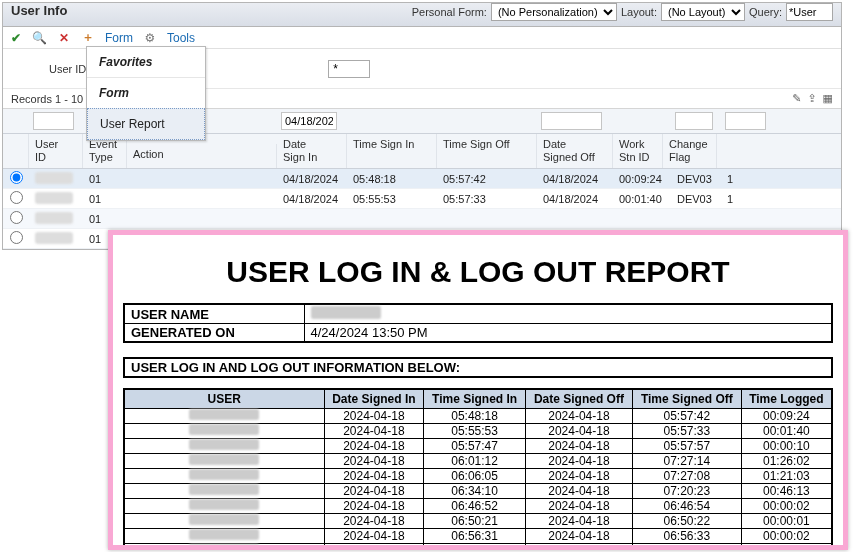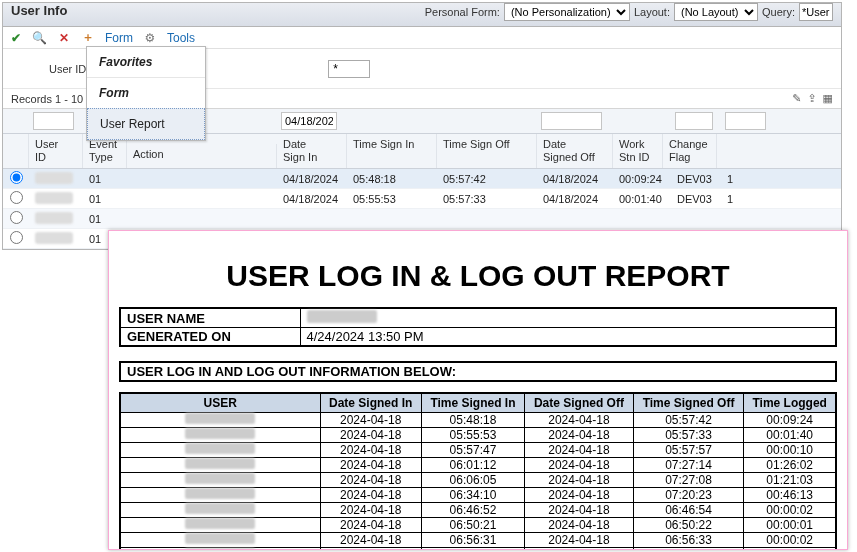--- a/index.html
+++ b/index.html
@@ -5,21 +5,21 @@
   * { box-sizing: border-box; margin: 0; padding: 0; }
   body { font-family: Arial, sans-serif; font-size: 12px; background: #fff; width: 857px; height: 552px; overflow: hidden; position: relative; }
 
   
   .window { border: 1px solid #b5b5b5; width: 840px; margin: 2px; background: #fff; }
   .titlebar { background: linear-gradient(#eaedf2,#d9dee7); height: 24px; display: flex; align-items: flex-start; padding: 0 8px; border-bottom: 1px solid #b5b5b5; }
   .titlebar .title { font-weight: bold; font-size: 13px; color: #2b2b2b; flex: 0 0 auto; }
   .titlebar .spacer { flex: 1; }
   .titlebar .rtcontrols { display: flex; align-items: center; gap: 4px; font-size: 11px; color: #333; }
   .titlebar select, .titlebar input { font-size: 11px; border: 1px solid #a7a7a7; height: 18px; padding: 0 2px; background: #fff; }
-  .titlebar .qinput { width: 34px; }
+  .titlebar .qinput { width: 47px; }
 
   .toolbar { height: 22px; display: flex; align-items: center; padding: 0 6px; gap: 10px; border-bottom: 1px solid #e0e0e0; color: #1a6bb3; font-size: 12px; position: relative; }
   .toolbar .ticon { width: 14px; height: 14px; display: inline-flex; align-items: center; justify-content: center; }
   .toolbar .check { color: #2e8b2e; font-weight: bold; }
   .toolbar .mag   { color: #1a6bb3; }
   .toolbar .x     { color: #cc3333; font-weight: bold; }
   .toolbar .plus  { color: #cc7a29; font-weight: bold; }
   .toolbar .gear  { color: #777; }
   .toolbar .lbl   { color: #1a6bb3; cursor: pointer; }
 
@@ -61,21 +61,21 @@
   .data-row { display: flex; align-items: center; height: 20px; border-bottom: 1px solid #eef1f5; font-size: 11px; color: #222; }
   .data-row:nth-child(odd) { background: #f5f8fc; }
   .data-row:nth-child(even){ background: #fff; }
   .data-row.selected { background: #e4edf7; }
   .data-row .cell { padding: 2px 6px; }
   .data-row .blur { color: transparent; background: #ddd; border-radius: 3px; filter: blur(1px); height: 12px; width: 38px; display: inline-block; }
 
   .rows-container { }
 
   
-  .report { position: absolute; top: 230px; left: 108px; width: 740px; height: 320px; background: #fff; border: 1px solid #f9a8d4; box-shadow: 0 0 4px rgba(0,0,0,.3); padding: 24px 10px; overflow: hidden; }
+  .report { position: absolute; top: 230px; left: 108px; width: 740px; height: 320px; background: #fff; border: 5px solid #f9a8d4; box-shadow: 0 0 4px rgba(0,0,0,.3); padding: 16px 10px; overflow: hidden; }
   .report h1 { font-family: Arial, sans-serif; font-size: 30px; font-weight: 900; text-align: center; letter-spacing: 0; margin: 4px 0 14px; }
   .report .meta { width: 100%; border: 2px solid #000; border-collapse: collapse; margin-bottom: 14px; }
   .report .meta td { border: 1px solid #000; padding: 1px 6px; font-size: 13px; font-weight: bold; }
   .report .meta td.val { font-weight: normal; }
   .report .meta .blur { color: transparent; background: #ccc; filter: blur(1px); border-radius: 2px; display: inline-block; width: 70px; height: 13px; }
 
   .report .subtitle-wrap { border: 2px solid #000; padding: 1px 6px; margin-bottom: 10px; }
   .report .subtitle { font-size: 13px; font-weight: bold; }
 
   .report .rtable { width: 100%; border: 2px solid #000; border-collapse: collapse; font-size: 12px; }

